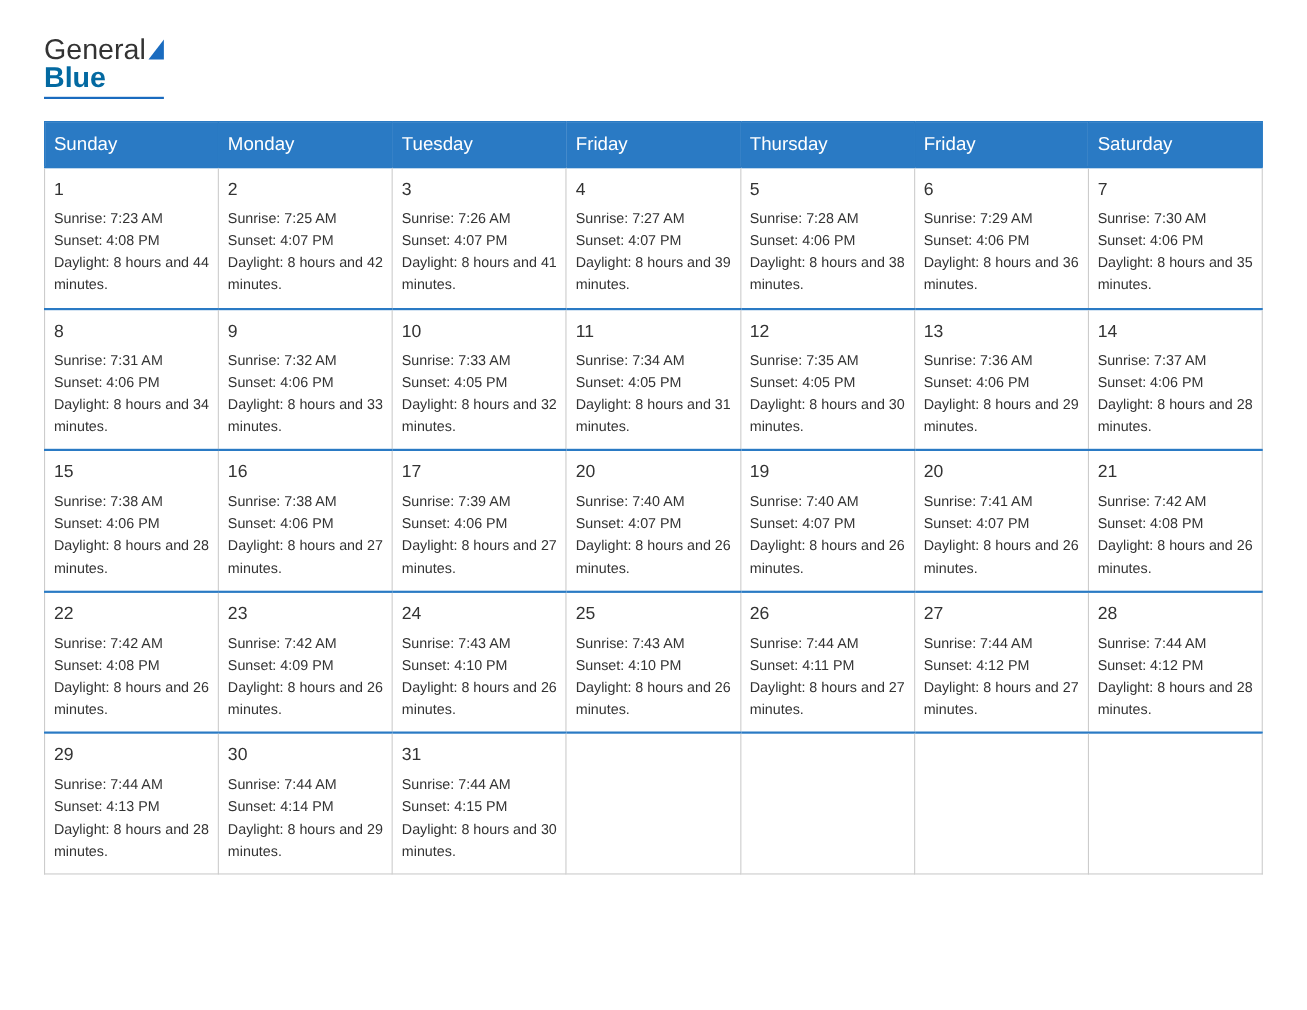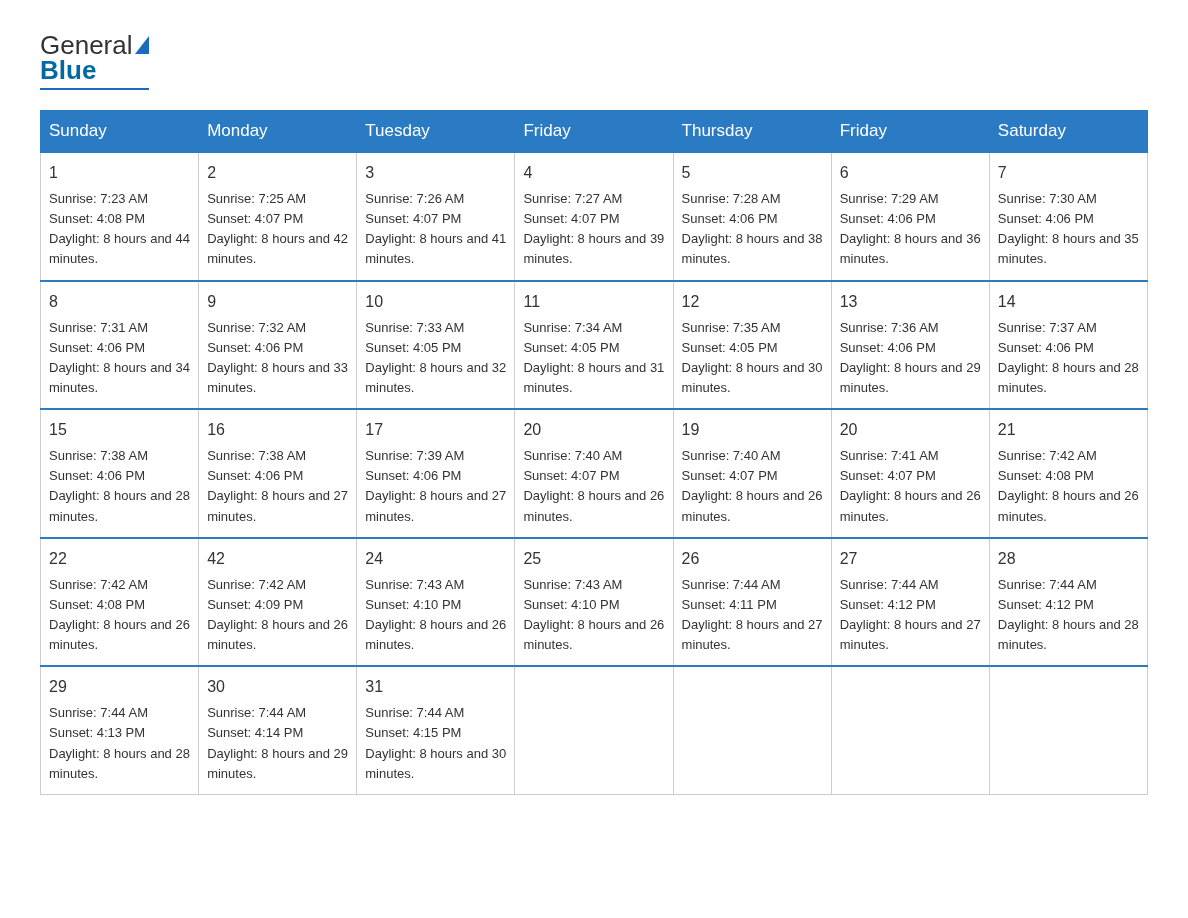--- a/index.html
+++ b/index.html
@@ -305,21 +305,21 @@
       <tr>
         <td>
         <span class="day-num">22</span>
         <div class="day-info">
           Sunrise: 7:42 AM<br>
           Sunset: 4:08 PM<br>
           Daylight: 8 hours and 26 minutes.
         </div>
       </td>
         <td>
-        <span class="day-num">42</span>
+        <span class="day-num">23</span>
         <div class="day-info">
           Sunrise: 7:42 AM<br>
           Sunset: 4:09 PM<br>
           Daylight: 8 hours and 26 minutes.
         </div>
       </td>
         <td>
         <span class="day-num">24</span>
         <div class="day-info">
           Sunrise: 7:43 AM<br>

